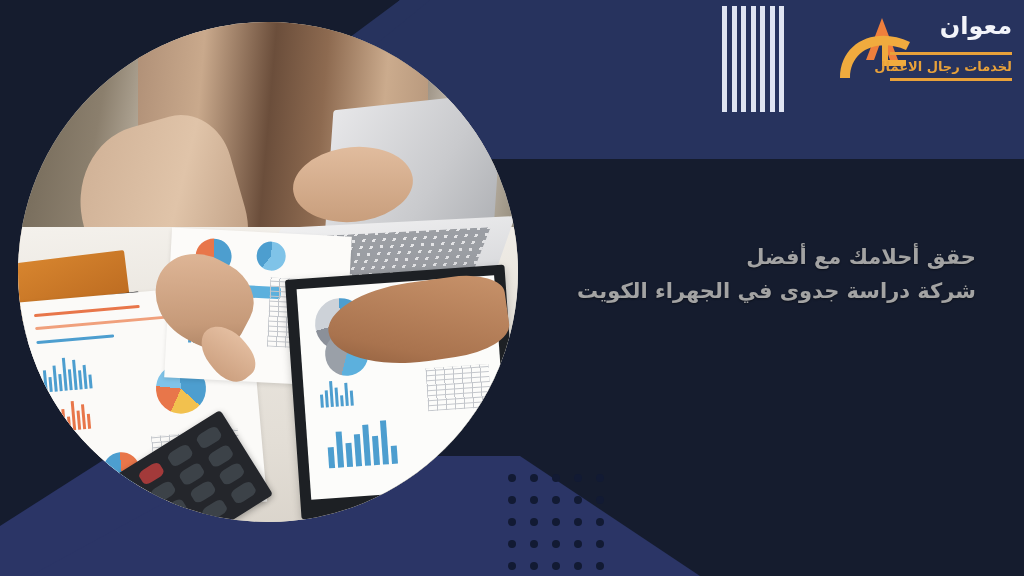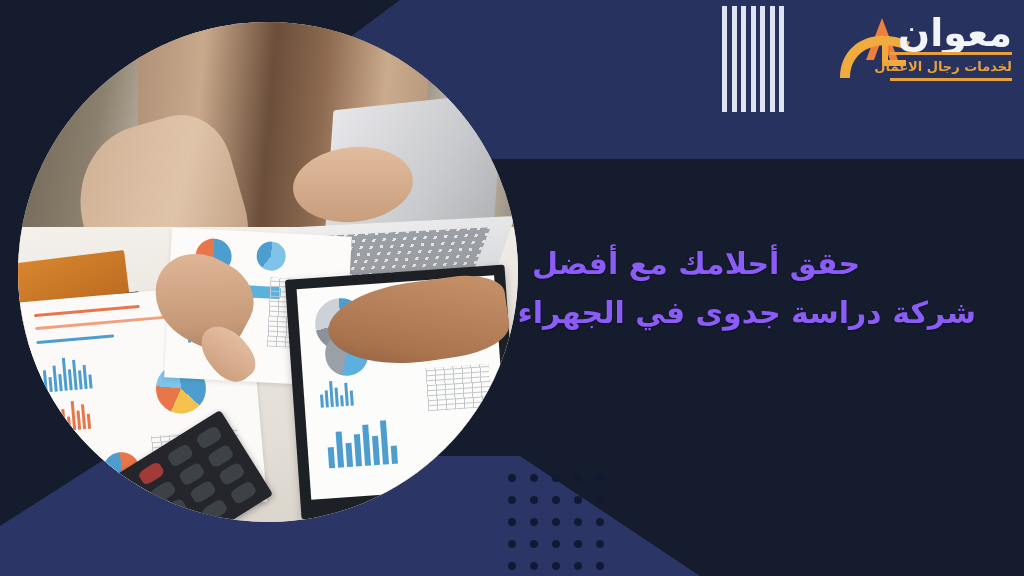--- a/index.html
+++ b/index.html
@@ -64,21 +64,21 @@
   .logo{
     position:absolute;
     left:836px; top:8px;
     width:176px; height:96px;
   }
   .logo svg{ display:block; width:100%; height:100%; }
   .logo-wordmark{
     position:absolute;
     right:0; top:6px;
     color:#f2f4fa;
-    font-size:38px;
+    font-size:24px;
     font-weight:bold;
     letter-spacing:-1px;
     line-height:1;
     direction:rtl;
   }
   .logo-tagline{
     position:absolute;
     right:0; top:52px;
     color:#e8a13a;
     font-size:13px;
@@ -93,25 +93,25 @@
     background:#e8a13a;
   }
   .logo-rule.r1{ top:44px; }
   .logo-rule.r2{ top:70px; }
 
   
   .headline{
     position:absolute;
     right:48px; top:240px;
     width:560px;
-    text-align:center;
+    text-align:right;
     direction:rtl;
-    color:#8b5cf6;
+    color:#a3a3a3;
     font-weight:bold;
-    font-size:30px;
+    font-size:21px;
     line-height:1.62;
     text-shadow:0 1px 2px rgba(0,0,0,.45);
   }
   .headline .ln{ display:block; white-space:nowrap; }
 
   
   .dot-grid{
     position:absolute;
     left:506px; top:474px;
     display:grid;

